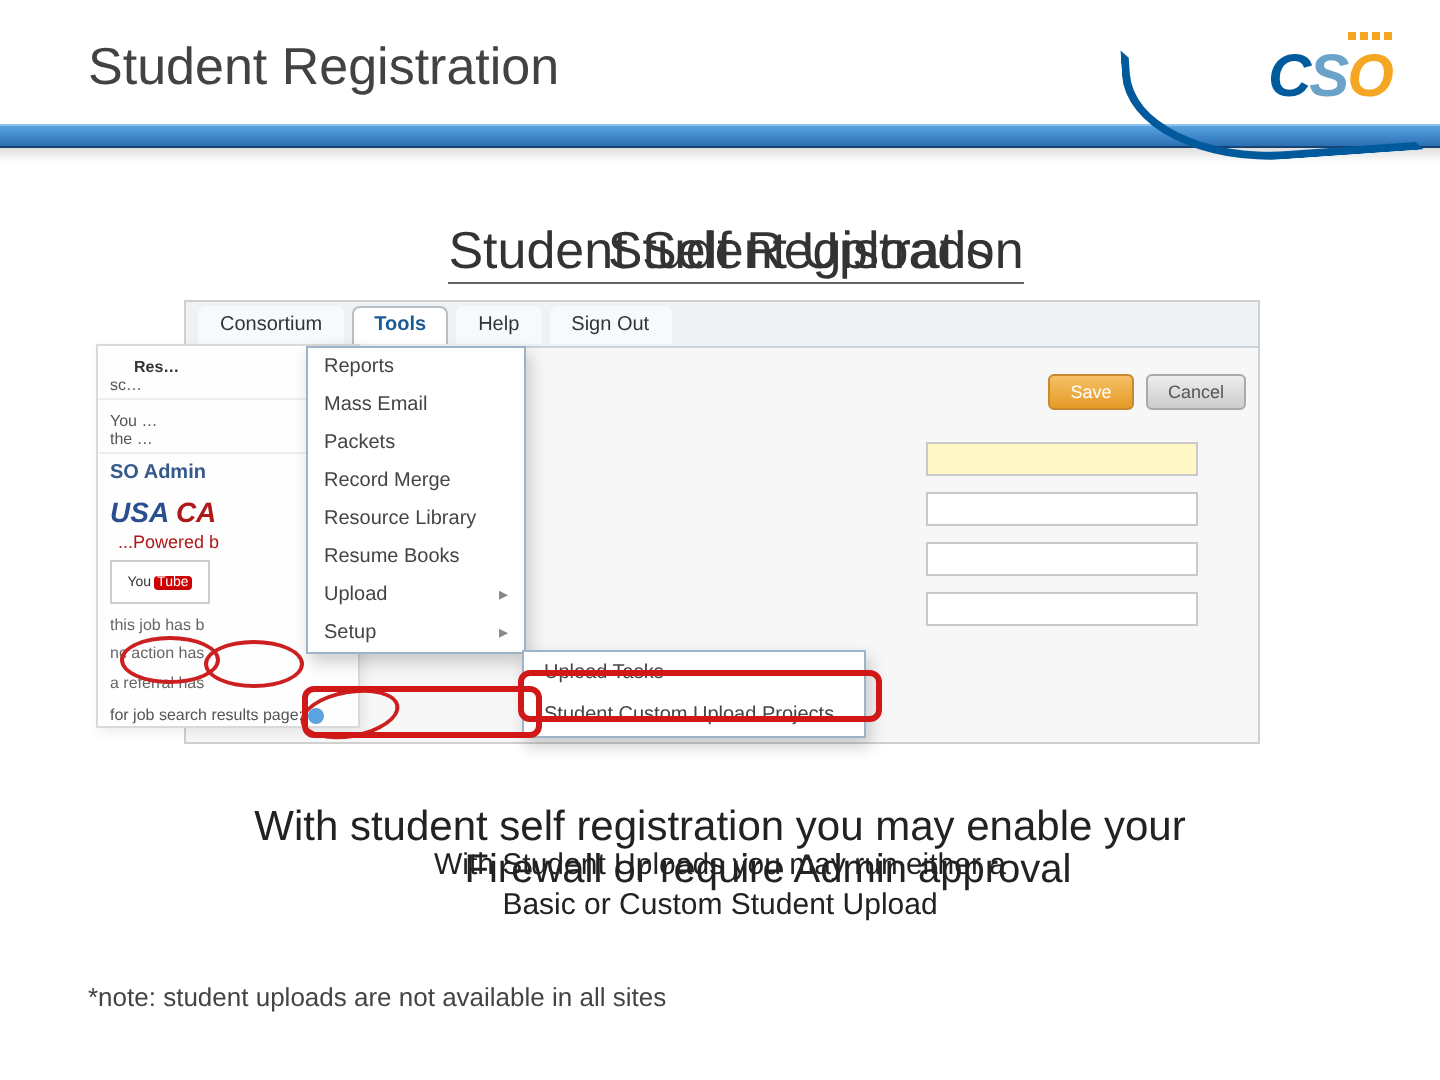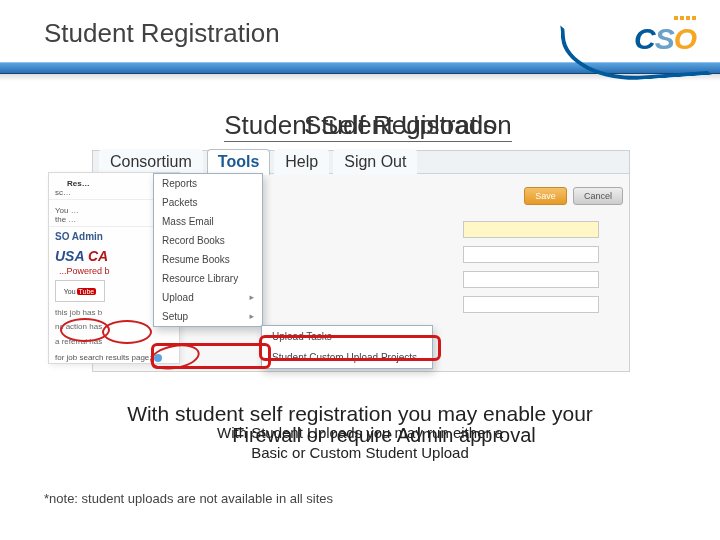--- a/index.html
+++ b/index.html
@@ -181,21 +181,21 @@
     height: 22px;
     background: #eef2f5;
     border-bottom: 1px solid #ccd4db;
     display: flex;
     align-items: center;
     padding-left: 6px;
     gap: 4px;
   }
   .menubar .tab {
     padding: 3px 10px 4px;
-    font-size: 16px;
+    font-size: 10px;
     color: #333;
     border: 1px solid transparent;
     border-bottom: none;
     border-radius: 4px 4px 0 0;
     background: #f7fafc;
   }
   .menubar .tab.sel {
     background: #fff;
     border-color: #b7c0c8;
     color: #1a5b96;
@@ -371,25 +371,25 @@
 
   <div class="menubar">
     <div class="tab">Consortium</div>
     <div class="tab sel">Tools</div>
     <div class="tab">Help</div>
     <div class="tab">Sign Out</div>
   </div>
 
   <div class="dropdown">
     <div class="mi">Reports</div>
+    <div class="mi">Mass Email</div>
     <div class="mi">Packets</div>
-    <div class="mi">Mass Email</div>
-    <div class="mi">Record Books</div>
+    <div class="mi">Record Merge</div>
+    <div class="mi">Resource Library</div>
     <div class="mi">Resume Books</div>
-    <div class="mi">Resource Library</div>
     <div class="mi arrow">Upload</div>
     <div class="mi arrow">Setup</div>
   </div>
 
   <div class="submenu">
     <div class="mi">Upload Tasks</div>
     <div class="mi">Student Custom Upload Projects</div>
   </div>
 
   <div class="redbox upload"></div>

